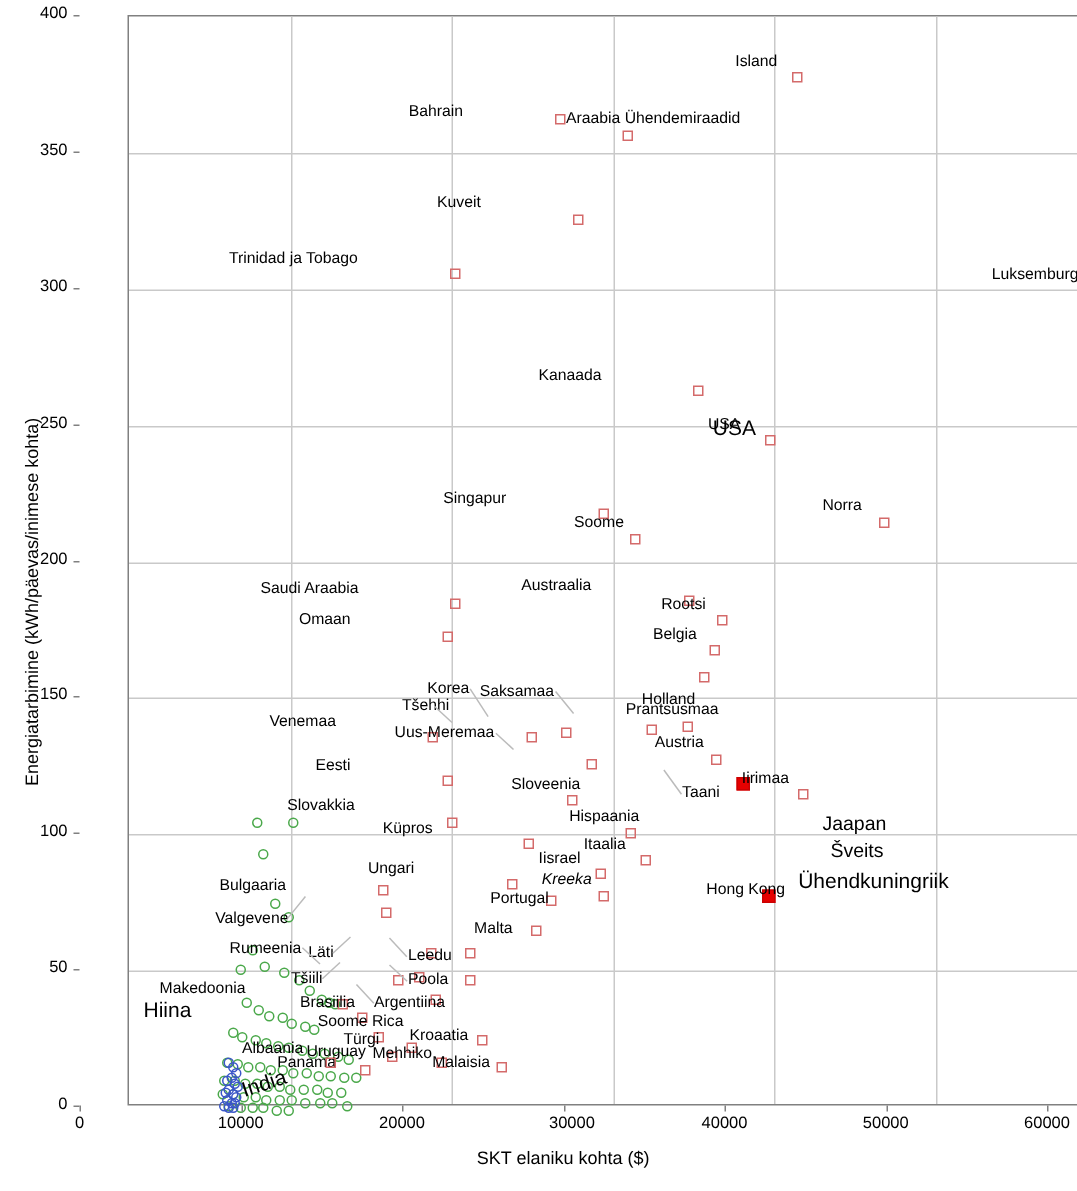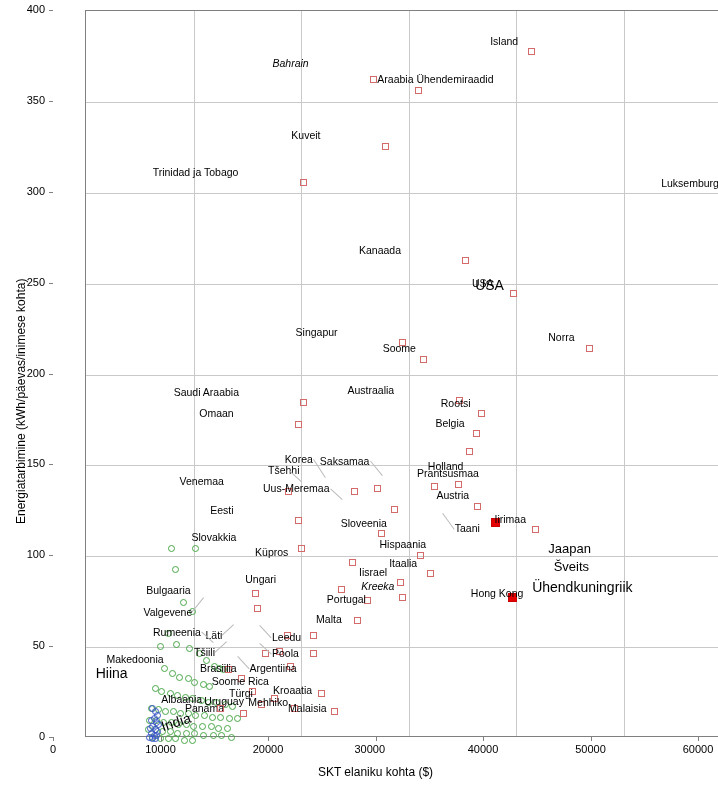--- a/index.html
+++ b/index.html
@@ -131,21 +131,21 @@
       <div class="pt circb" style="left: 67.775px; top: 717.143px;"></div>
       <div class="pt circb" style="left: 62.4px; top: 718.96px;"></div>
       <div class="pt circb" style="left: 64.55px; top: 720.778px;"></div>
       <div class="pt circb" style="left: 66.7px; top: 720.778px;"></div>
       <div class="pt circb" style="left: 60.25px; top: 722.595px;"></div>
       <div class="pt circb" style="left: 63.475px; top: 724.413px;"></div>
       <div class="pt circb" style="left: 65.625px; top: 724.413px;"></div>
       <div class="pt sq" style="left: 441.875px; top: 37.3975px;"></div>
       <div class="lbl" style="visibility: visible; top: 23.8975px; left: 404.2px;">Island</div>
       <div class="pt sq" style="left: 283.85px; top: 64.66px;"></div>
-      <div class="lbl" style="visibility: visible; top: 46px; left: 186.525px; font-style: italic;">Bahrain</div>
+      <div class="lbl" style="visibility: visible; top: 57px; left: 186.525px;">Bahrain</div>
       <div class="pt sq" style="left: 329px; top: 75.565px;"></div>
       <div class="lbl" style="visibility: visible; top: 62.065px; left: 291.325px;">Araabia Ühendemiraadid</div>
       <div class="pt sq" style="left: 295.675px; top: 131.907px;"></div>
       <div class="lbl" style="visibility: visible; top: 118.407px; left: 205.35px;">Kuveit</div>
       <div class="lbl" style="visibility: visible; top: 165.662px; left: 575.175px;">Luksemburg</div>
       <div class="pt sq" style="left: 213.975px; top: 168.257px;"></div>
       <div class="lbl" style="visibility: visible; top: 154.757px; left: 66.65px;">Trinidad ja Tobago</div>
       <div class="pt sq" style="left: 376.3px; top: 246.41px;"></div>
       <div class="lbl" style="visibility: visible; top: 232.91px; left: 272.975px;">Kanaada</div>
       <div class="pt sq" style="left: 423.6px; top: 279.125px;"></div>
@@ -282,21 +282,21 @@
     <div class="tick-label ytick" style="left: 0px; width: 45px; top: 93.875px;">350</div>
     <div class="tickmark" style="left: 49px; top: 100.875px; width: 4px; height: 1px;"></div>
     <div class="tick-label ytick" style="left: 0px; width: 45px; top: 3px;">400</div>
     <div class="tickmark" style="left: 49px; top: 10px; width: 4px; height: 1px;"></div>
     <div class="tick-label" style="left: 28px; width: 50px; text-align: center; top: 743px;">0</div>
     <div class="tickmark" style="left: 53px; top: 737px; width: 1px; height: 4px;"></div>
     <div class="tick-label" style="left: 135.5px; width: 50px; text-align: center; top: 743px;">10000</div>
     <div class="tickmark" style="left: 160.5px; top: 737px; width: 1px; height: 4px;"></div>
     <div class="tick-label" style="left: 243px; width: 50px; text-align: center; top: 743px;">20000</div>
     <div class="tickmark" style="left: 268px; top: 737px; width: 1px; height: 4px;"></div>
-    <div class="tick-label" style="left: 335px; width: 50px; text-align: right; top: 743px;">30000</div>
+    <div class="tick-label" style="left: 366px; width: 50px; text-align: left; top: 743px;">30000</div>
     <div class="tickmark" style="left: 375.5px; top: 737px; width: 1px; height: 4px;"></div>
     <div class="tick-label" style="left: 458px; width: 50px; text-align: center; top: 743px;">40000</div>
     <div class="tickmark" style="left: 483px; top: 737px; width: 1px; height: 4px;"></div>
     <div class="tick-label" style="left: 565.5px; width: 50px; text-align: center; top: 743px;">50000</div>
     <div class="tickmark" style="left: 590.5px; top: 737px; width: 1px; height: 4px;"></div>
     <div class="tick-label" style="left: 673px; width: 50px; text-align: center; top: 743px;">60000</div>
     <div class="tickmark" style="left: 698px; top: 737px; width: 1px; height: 4px;"></div>
     <div class="axis-title" style="left: 285.5px; top: 765px; width: 180px; text-align: center;">SKT elaniku kohta ($)</div>
     <div class="axis-title" id="ylabel" style="left: 14px; top: 523.5px;">Energiatarbimine (kWh/päevas/inimese kohta)</div>
   </div>

